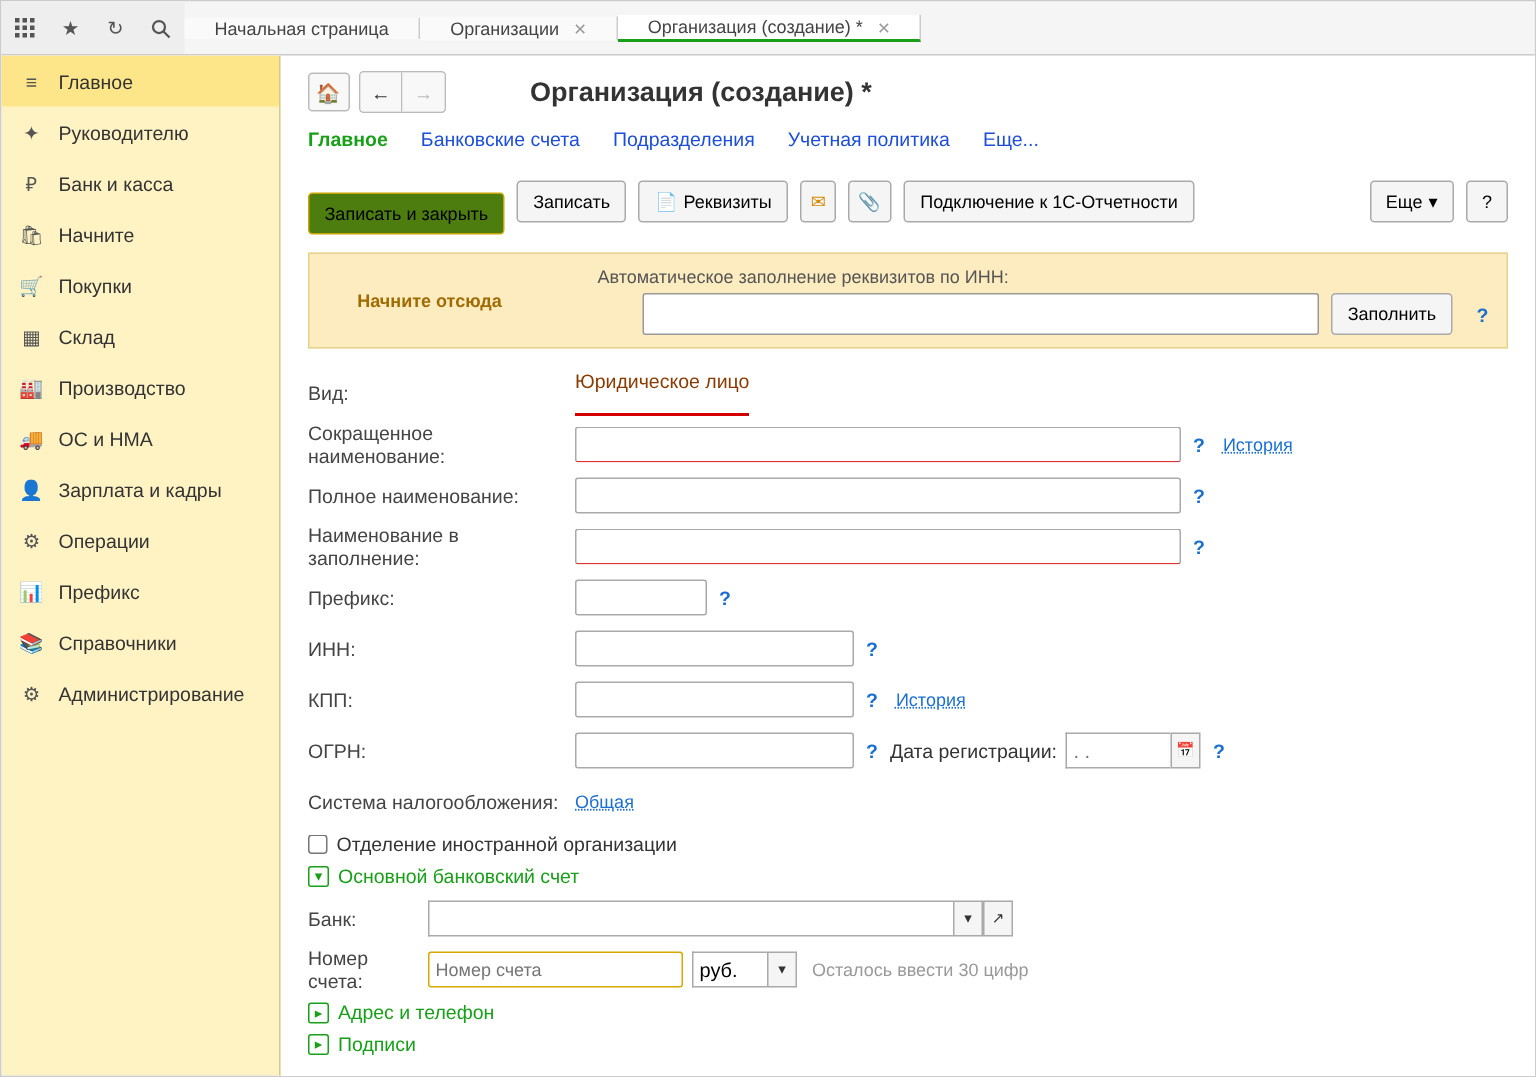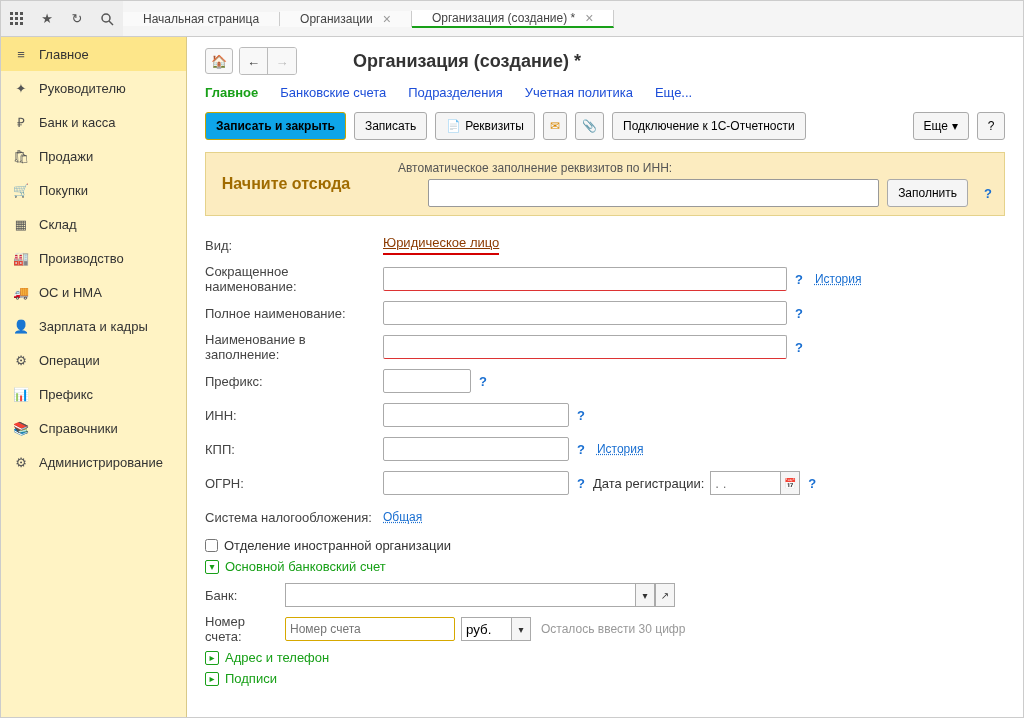--- a/index.html
+++ b/index.html
@@ -22,39 +22,39 @@
 .nav-btn { width: 28px; height: 26px; border: 1px solid #bbb; border-radius: 3px; background: #f8f8f8; display:flex; align-items:center; justify-content:center; cursor:pointer; }
 .nav-group { display:flex; border:1px solid #bbb; border-radius:3px; overflow:hidden; }
 .nav-group .nav-btn { border:none; border-right:1px solid #bbb; border-radius:0; }
 .nav-group .nav-btn:last-child { border-right:none; }
 .page-title { font-size: 18px; font-weight: bold; margin-left: 50px; }
 .subtabs { display: flex; gap: 22px; margin: 10px 0 12px 0; font-size: 13px; }
 .subtab { cursor: pointer; color: #1d4ed8; }
 .subtab.active { color: #18a018; font-weight: bold; }
 .toolbar { display: flex; gap: 8px; margin-bottom: 12px; align-items: center; }
 .btn { padding: 4px 10px; border: 1px solid #aaa; border-radius: 3px; background: #f5f5f5; cursor: pointer; font-size: 12px; display:flex; align-items:center; gap:4px; height:28px; }
-.btn-primary { background: #0ea5e9; border-color: #c9a500; font-weight: bold; }
+.btn-primary { background: #4d7c0f; border-color: #c9a500; font-weight: normal; margin-top: 16px; }
 .toolbar-spacer { flex: 1; }
 .start-block { background: #fcecc0; border: 1px solid #e5d28b; display: flex; align-items: stretch; margin-bottom: 14px; }
-.start-arrow { width: 160px; display:flex; align-items:center; justify-content:center; color:#a06b00; font-weight:bold; font-size:16px; position:relative; }
+.start-arrow { width: 160px; display:flex; align-items:center; justify-content:center; color:#a06b00; font-weight:bold; font-size:12px; position:relative; }
 .start-arrow::after { content:''; position:absolute; right:-18px; top:50%; transform:translateY(-50%); border-left:20px solid #fcecc0; border-top:26px solid transparent; border-bottom:26px solid transparent; }
 .start-body { flex:1; padding: 8px 12px; }
 .start-label { font-size: 12px; color: #555; margin-bottom: 4px; margin-left:20px; }
 .start-row { display:flex; gap:8px; align-items:center; margin-left:20px;padding-left:30px; }
 .start-input { flex:1; height:28px; border:1px solid #999; border-radius:2px; padding:0 4px; }
 .form-row { display: flex; align-items: center; min-height: 30px; margin-bottom: 4px; }
 .form-label { width: 178px; font-size: 13px; color: #444; }
 .form-input { height: 24px; border: 1px solid #aaa; border-radius: 2px; padding: 0 4px; font-size:12px; }
 .form-input.req { border-bottom: 1px solid #d33; }
 .w-lg { width: 404px; }
 .w-md { width: 186px; }
 .w-sm { width: 88px; }
 .link-txt { color: #1a6fd1; text-decoration: underline dotted; cursor:pointer; margin-left: 12px; font-size:12px; }
 .help-q { color: #1a6fd1; margin-left: 8px; cursor:pointer; font-weight:bold; }
-.vid-link { color: #8b3a00; font-size: 13px; border-bottom: 2px solid #d30000; padding-bottom: 3px; cursor:pointer;text-decoration:underline; }
+.vid-link { color: #8b3a00; font-size: 13px; border-bottom: 2px solid #d30000; padding-bottom: 14px; cursor:pointer; }
 .checkbox-row { display:flex; align-items:center; gap:6px; margin: 6px 0; }
 .section-toggle { display:flex; align-items:center; gap:6px; color:#18a018; cursor:pointer; margin: 6px 0; font-size:13px; }
 .toggle-box { width:14px; height:14px; border:1px solid #18a018; display:flex; align-items:center; justify-content:center; font-size:10px; color:#18a018; border-radius:2px;}
 .combo { display:flex; }
 .combo-input { height:24px; border:1px solid #aaa; border-right:none; padding:0 4px; }
 .combo-btn { width:20px; height:24px; border:1px solid #aaa; background:#f5f5f5; display:flex; align-items:center; justify-content:center; cursor:pointer; font-size:10px; }
 .dim-text { color:#999; font-size:12px; }
 </style>
 </head>
 <body>
@@ -108,21 +108,21 @@
       <div class="sidebar-item">
           <span class="sidebar-icon">✦</span>
           <span>Руководителю</span>
         </div>
       <div class="sidebar-item">
           <span class="sidebar-icon">₽</span>
           <span>Банк и касса</span>
         </div>
       <div class="sidebar-item">
           <span class="sidebar-icon">🛍</span>
-          <span>Продажи</span>
+          <span>Начните</span>
         </div>
       <div class="sidebar-item">
           <span class="sidebar-icon">🛒</span>
           <span>Покупки</span>
         </div>
       <div class="sidebar-item">
           <span class="sidebar-icon">▦</span>
           <span>Склад</span>
         </div>
       <div class="sidebar-item">

